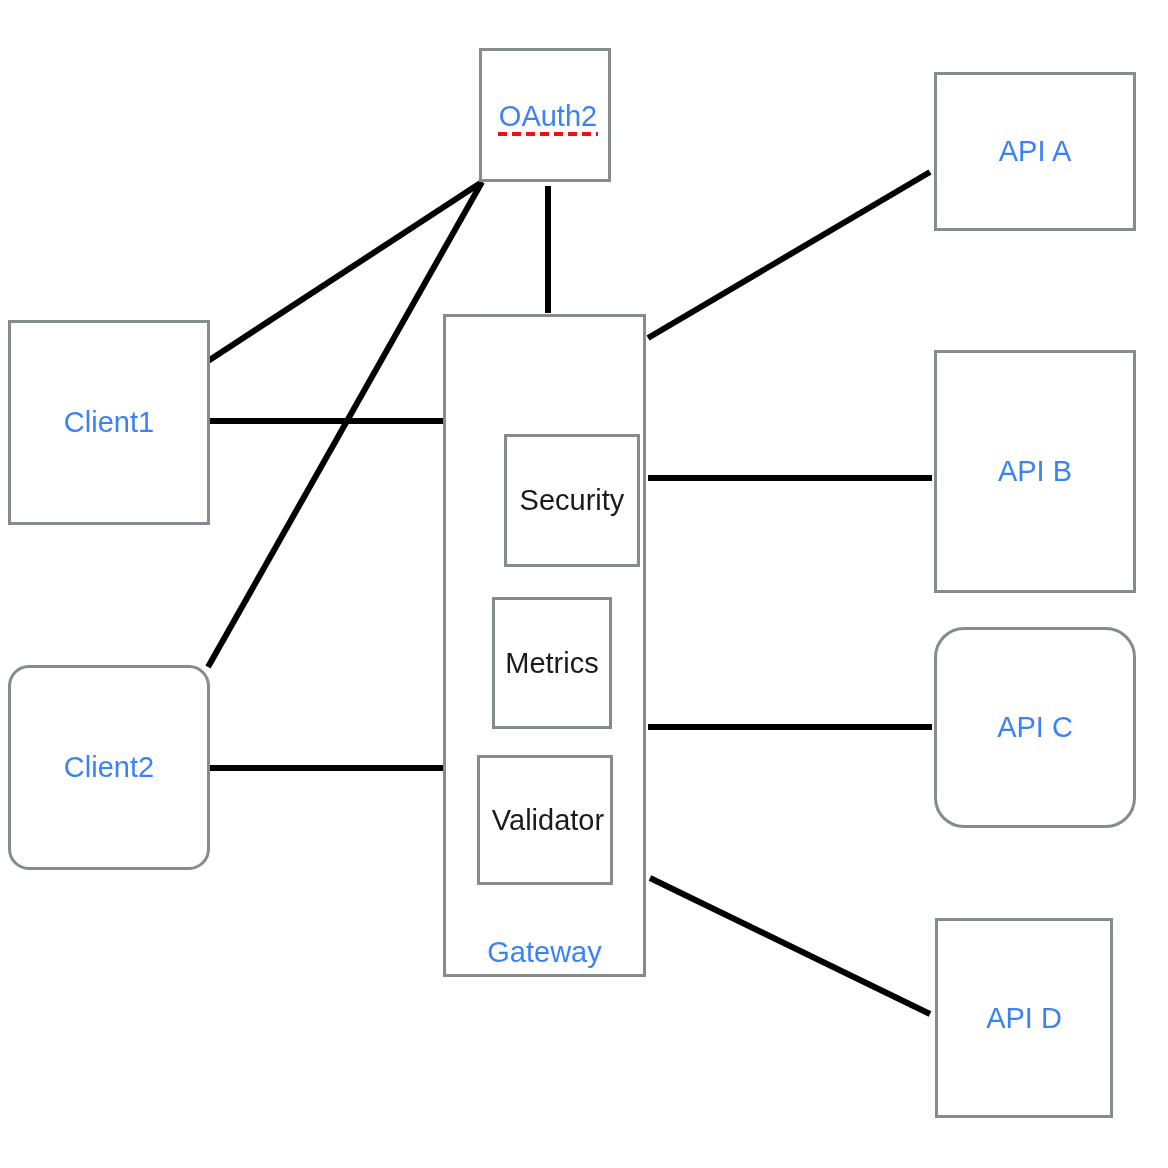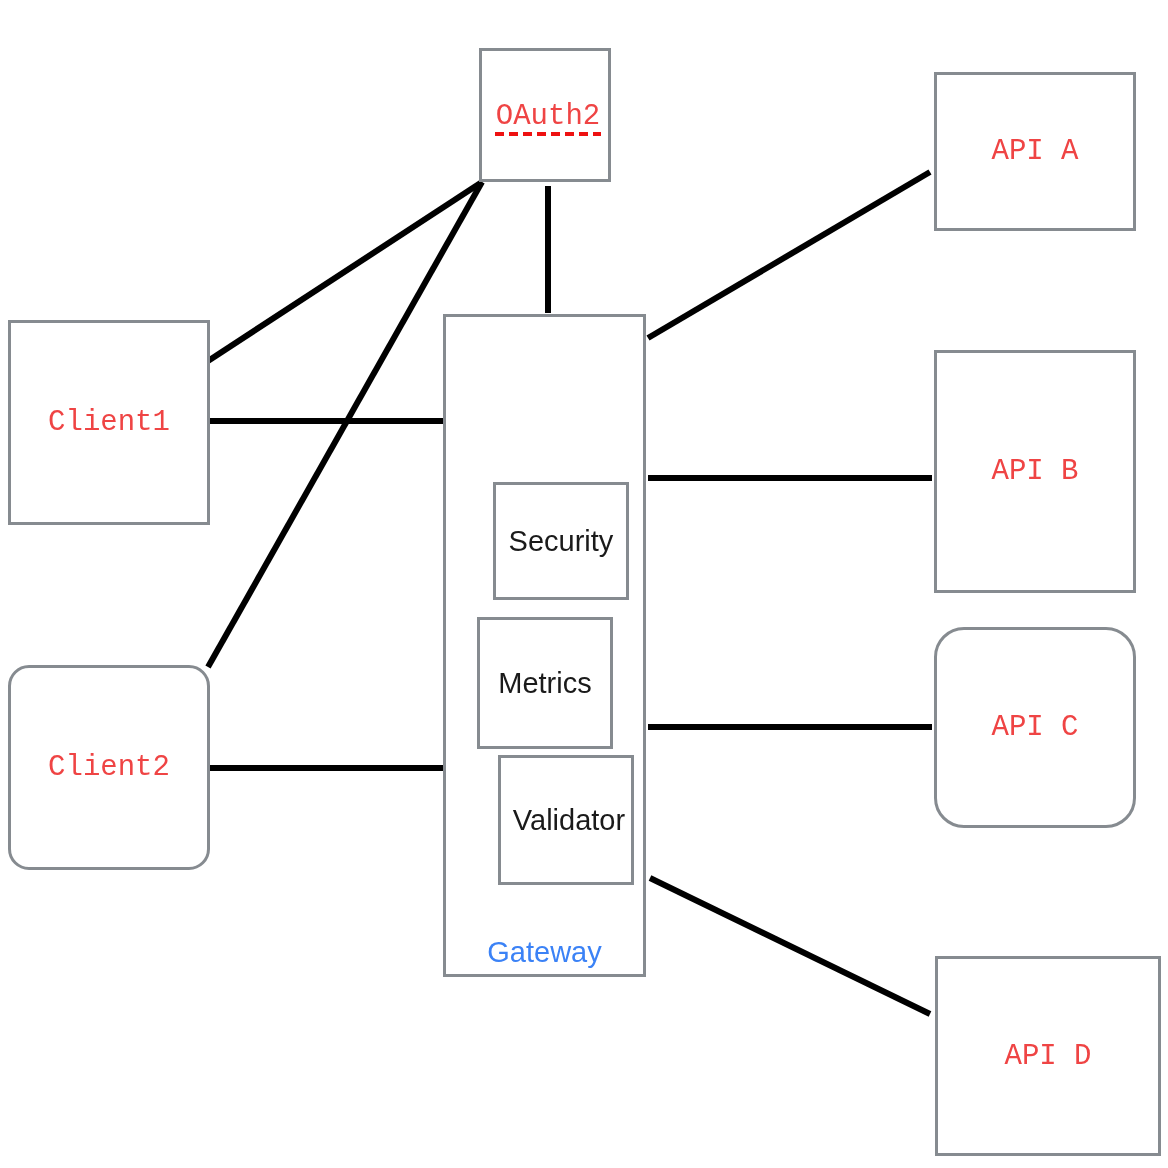--- a/index.html
+++ b/index.html
@@ -31,23 +31,23 @@
   .node {
     position: absolute;
     box-sizing: border-box;
     border: 3px solid #868b90;
     background: #ffffff;
     display: flex;
     align-items: center;
     justify-content: center;
   }
   .node-label {
-    color: #ef4444;
+    color: #3b82f6;
     font-size: 29px;
-    font-family: Liberation Mono, monospace;
+    font-family: Liberation Sans, sans-serif;
     line-height: 1;
     white-space: nowrap;
   }
   
   #node-gateway {
     display: block;
   }
   .inner-node {
     position: absolute;
     box-sizing: border-box;
@@ -128,36 +128,36 @@
   </div>
 
   <div class="node" id="node-client2" style="left: 8px; top: 665px; width: 202px; height: 205px; border-radius: 21px;">
     <span class="node-label">Client2</span>
   </div>
 
   <div class="node" id="node-gateway" style="left: 443px; top: 314px; width: 203px; height: 663px;">
     <div class="gateway-title" id="gateway-title" style="top: 621px;">Gateway</div>
   </div>
 
-  <div class="inner-node" id="node-security" style="left: 493px; top: 434px; width: 136px; height: 118px; margin-top: 48px;">
+  <div class="inner-node" id="node-security" style="left: 504px; top: 434px; width: 136px; height: 133px;">
     <span class="inner-label">Security</span>
   </div>
-  <div class="inner-node" id="node-metrics" style="left: 477px; top: 597px; width: 136px; height: 132px; margin-top: 20px;">
+  <div class="inner-node" id="node-metrics" style="left: 492px; top: 597px; width: 120px; height: 132px;">
     <span class="inner-label">Metrics</span>
   </div>
-  <div class="inner-node" id="node-validator" style="left: 477px; top: 755px; width: 136px; height: 130px; margin-left: 21px;">
+  <div class="inner-node" id="node-validator" style="left: 477px; top: 755px; width: 136px; height: 130px;">
     <span class="inner-label" style="transform: translateX(3px);">Validator</span>
   </div>
 
   <div class="node" id="node-api-a" style="left: 934px; top: 72px; width: 202px; height: 159px;">
     <span class="node-label">API A</span>
   </div>
   <div class="node" id="node-api-b" style="left: 934px; top: 350px; width: 202px; height: 243px;">
     <span class="node-label">API B</span>
   </div>
   <div class="node" id="node-api-c" style="left: 934px; top: 627px; width: 202px; height: 201px; border-radius: 30px;">
     <span class="node-label">API C</span>
   </div>
-  <div class="node" id="node-api-d" style="left: 935px; top: 956px; width: 226px; height: 200px; text-align: center;">
+  <div class="node" id="node-api-d" style="left: 935px; top: 918px; width: 178px; height: 200px; text-align: center;">
     <span class="node-label">API D</span>
   </div>
 
 </div>
 
 </body></html>

